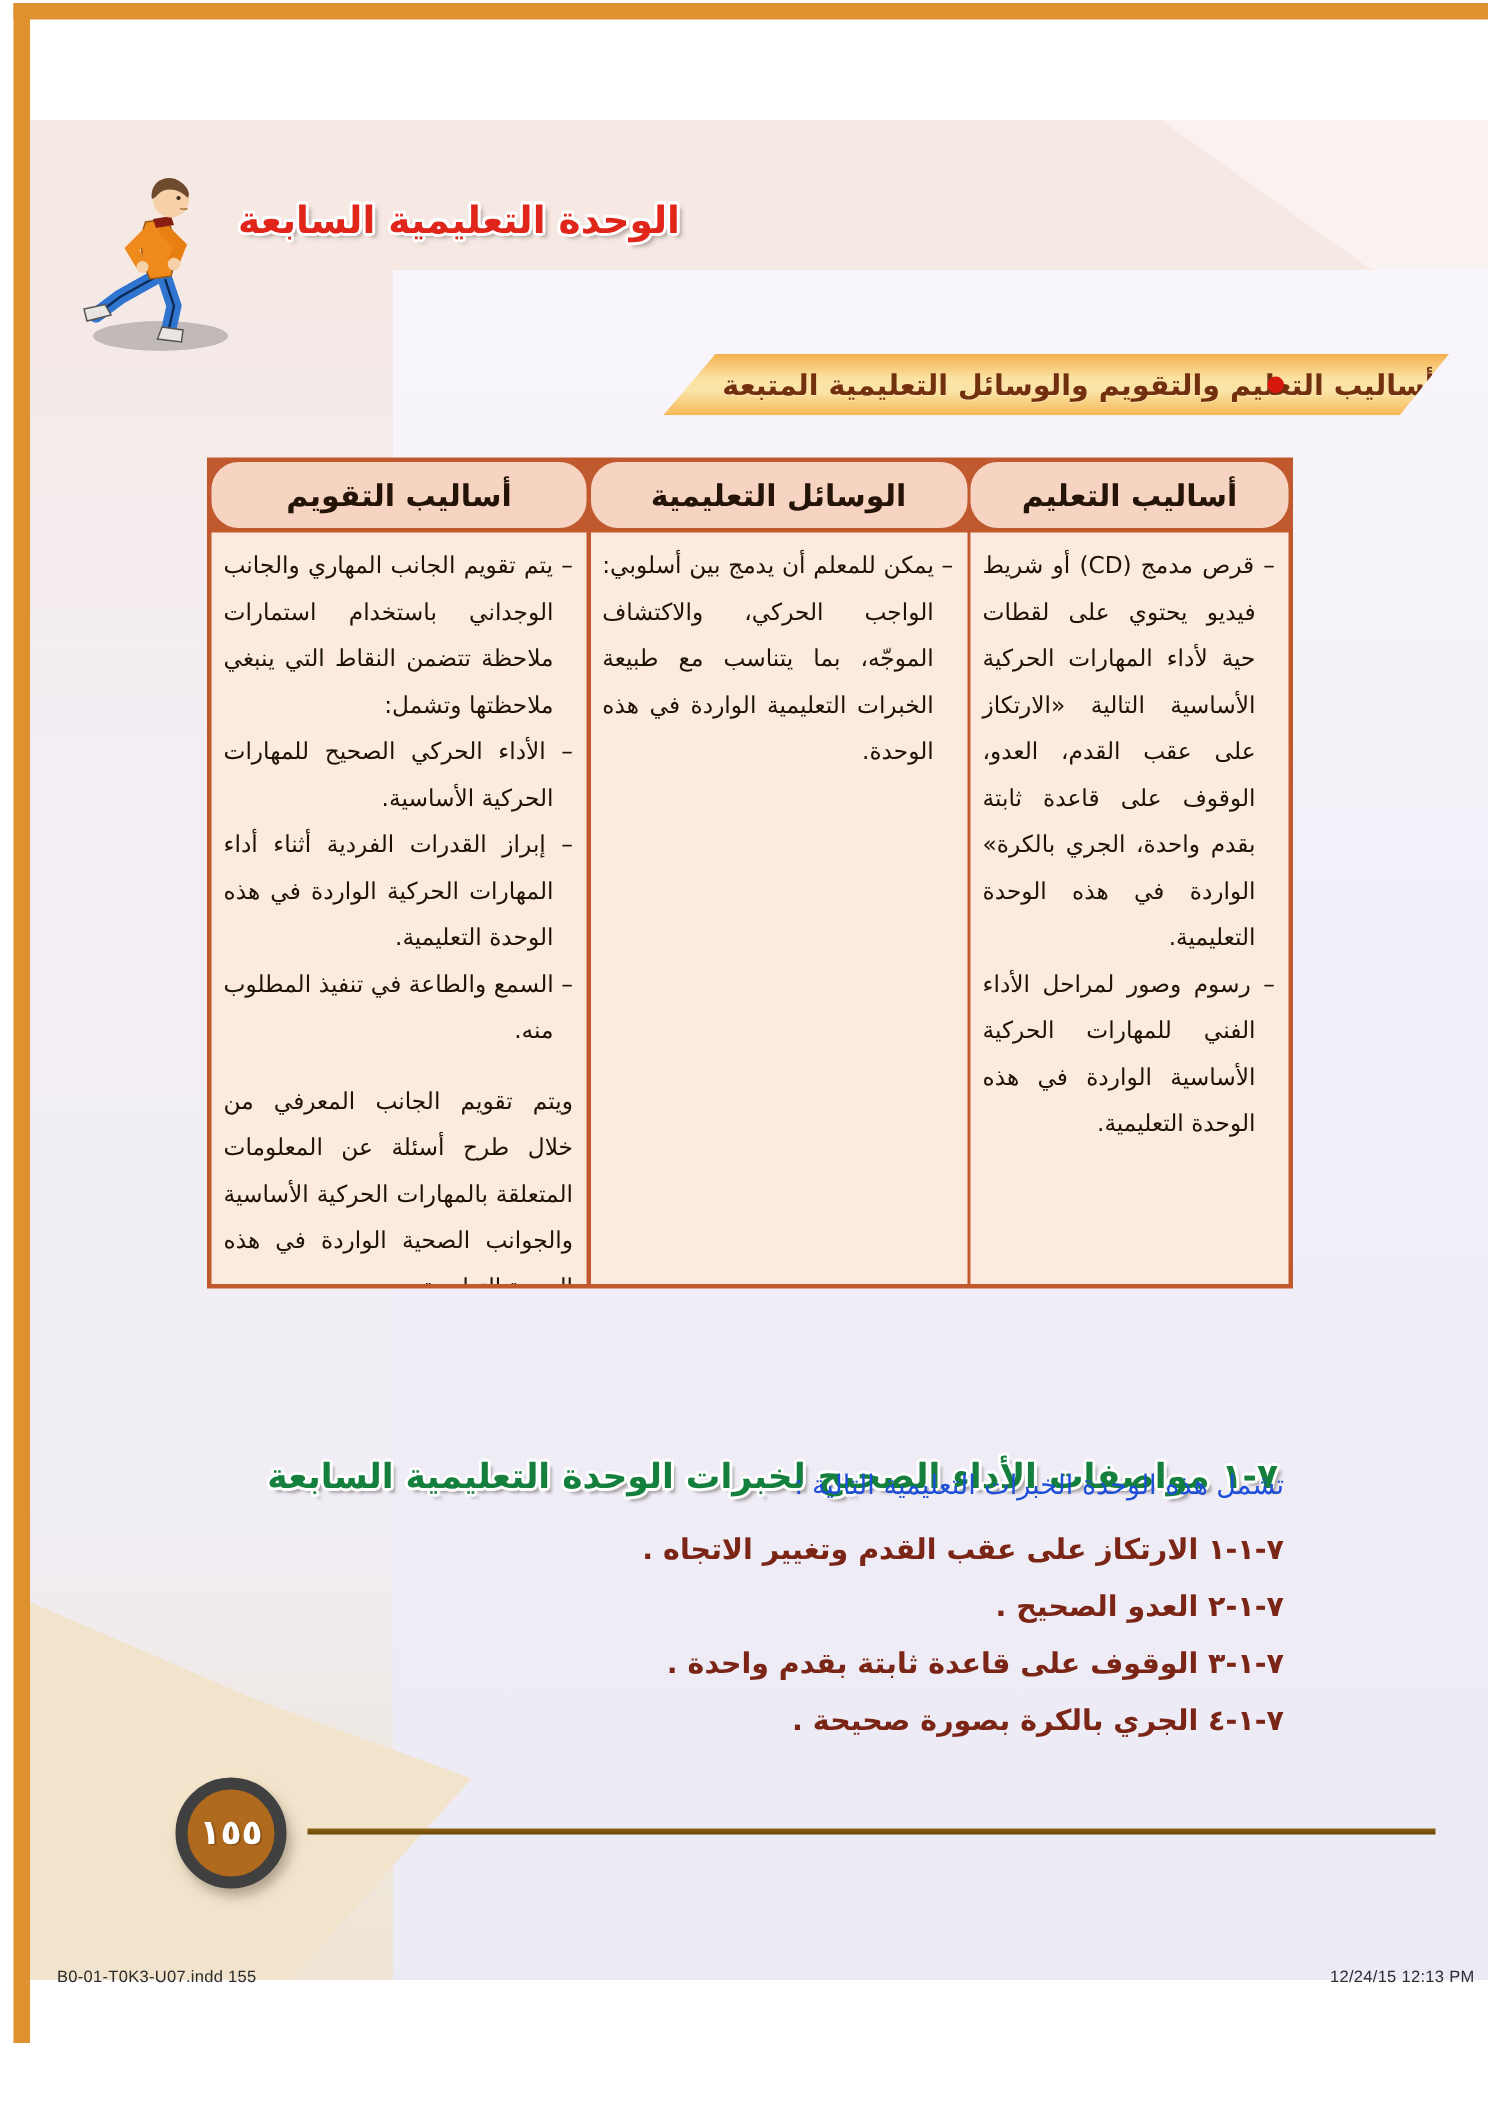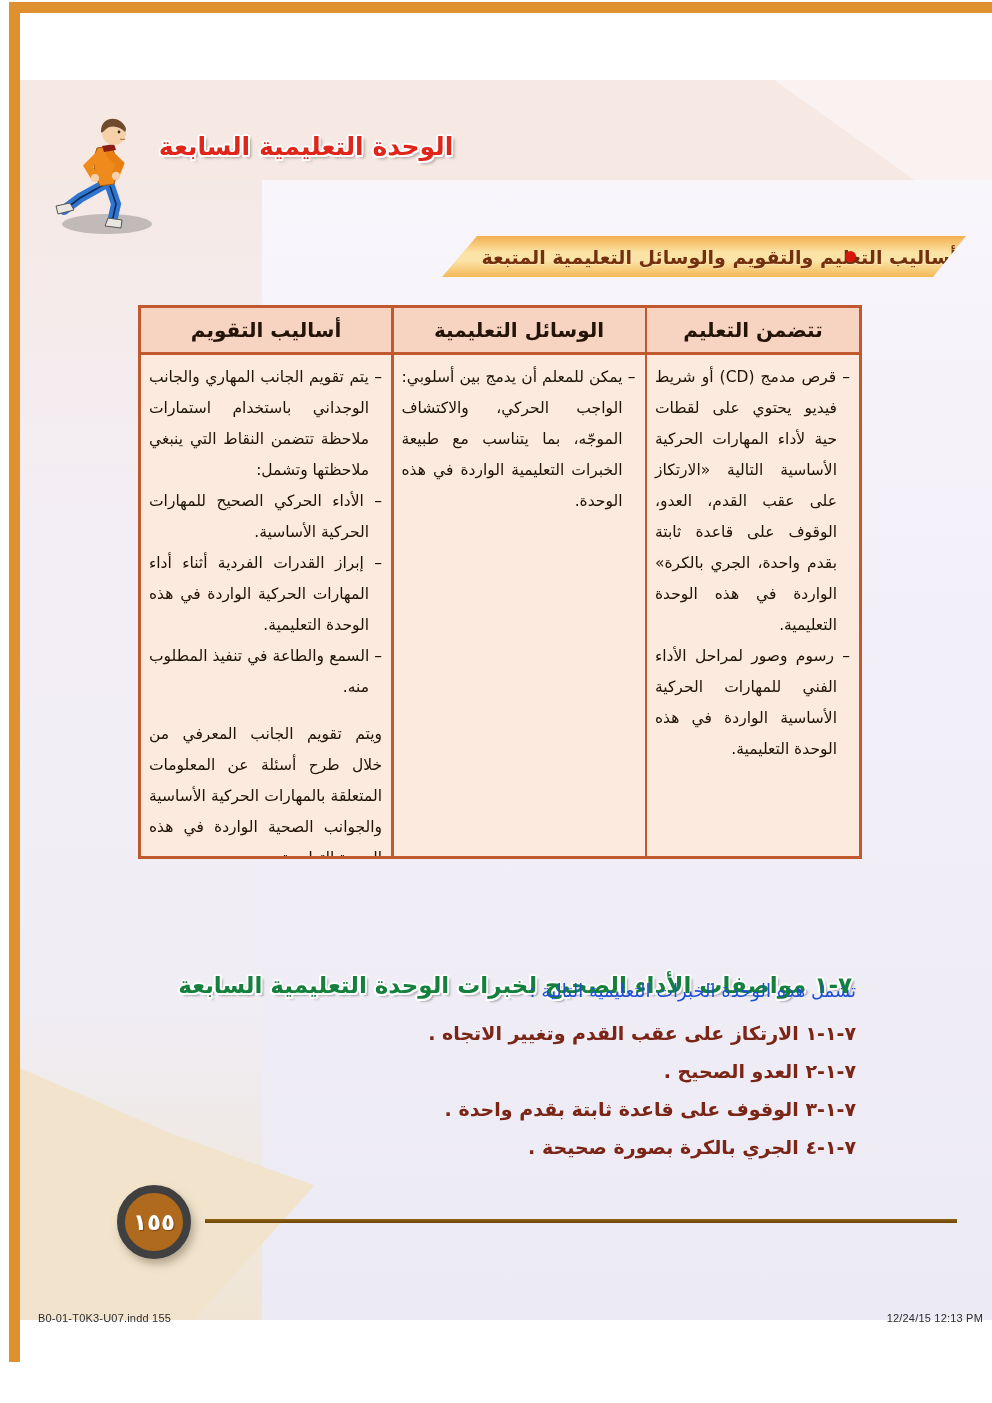--- a/index.html
+++ b/index.html
@@ -39,21 +39,21 @@
   .banner-text{font-size:19px;font-weight:bold;color:#73300F;direction:rtl;
       padding-left:30px;text-shadow:0 1px 0 rgba(255,240,200,.6);}
   .bullet-dot{position:absolute;left:845px;top:251px;width:11px;height:11px;border-radius:50%;
       background:#D8170C;}
 
   
   .xtable{position:absolute;left:138px;top:305px;width:724px;height:554px;background:#C05A2E;
       padding:3px;box-sizing:border-box;display:grid;direction:rtl;
       grid-template-columns:212px 251px 1fr;grid-template-rows:44px 1fr;gap:2.5px;}
   .th{background:#F7D4C1;display:flex;align-items:center;justify-content:center;
-      font-size:20px;font-weight:bold;color:#241307;}
+      font-size:20px;font-weight:bold;color:#241307;border-radius:18px;}
   .td{background:#FBEADD;padding:7px 9px 6px 8px;overflow:hidden;
       font-size:15.5px;line-height:31px;color:#1d1206;text-align:justify;direction:rtl;}
   .t-item{padding-right:13px;text-indent:-13px;}
   .t-closing{margin-top:16px;}
 
   
   .sec-heading{position:absolute;right:140px;top:972px;direction:rtl;text-align:right;
       font-size:23px;font-weight:bold;color:#15803d;white-space:nowrap;
       text-shadow:-2px 0 0 #fff,2px 0 0 #fff,0 -2px 0 #fff,0 2px 0 #fff,
                   -1.5px -1.5px 0 #fff,1.5px -1.5px 0 #fff,-1.5px 1.5px 0 #fff,1.5px 1.5px 0 #fff,
@@ -119,21 +119,21 @@
   </svg>
 
   <div class="unit-title">الوحدة التعليمية السابعة</div>
 
   <div class="banner">
     <span class="banner-text">أساليب التعليم والتقويم والوسائل التعليمية المتبعة</span>
   </div>
   <div class="bullet-dot"></div>
 
   <div class="xtable">
-    <div class="th">تتضمن التعليم</div>
+    <div class="th">أساليب التعليم</div>
     <div class="th">الوسائل التعليمية</div>
     <div class="th">أساليب التقويم</div>
 
     <div class="td">
       <div class="t-item">– قرص مدمج (CD) أو شريط فيديو يحتوي على لقطات حية لأداء المهارات الحركية الأساسية التالية «الارتكاز على عقب القدم، العدو، الوقوف على قاعدة ثابتة بقدم واحدة، الجري بالكرة» الواردة في هذه الوحدة التعليمية.</div>
       <div class="t-item">– رسوم وصور لمراحل الأداء الفني للمهارات الحركية الأساسية الواردة في هذه الوحدة التعليمية.</div>
     </div>
     <div class="td">
       <div class="t-item">– يمكن للمعلم أن يدمج بين أسلوبي: الواجب الحركي، والاكتشاف الموجّه، بما يتناسب مع طبيعة الخبرات التعليمية الواردة في هذه الوحدة.</div>
     </div>

